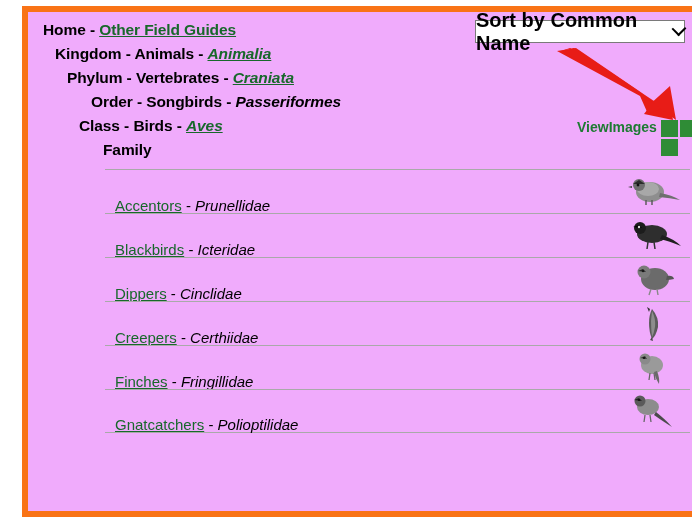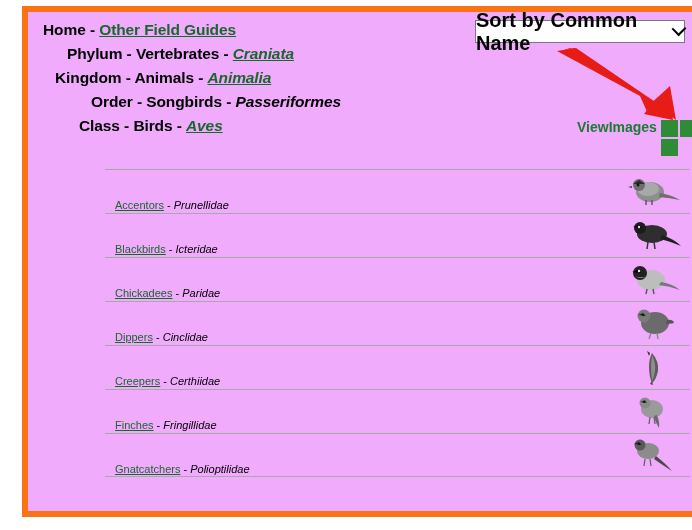--- a/index.html
+++ b/index.html
@@ -203,21 +203,21 @@
     border-top: 1px solid #a9a9a9;
     box-sizing: border-box;
     display: flex;
     align-items: center;
   }
   .fam-row:last-child {
     border-bottom: 1px solid #a9a9a9;
   }
   .fam-label {
     padding-left: 10px;
-    font-size: 11px;
+    font-size: 15px;
     white-space: nowrap;
     margin-top: 27px;
   }
   .fam-name {
     color: #18682b;
     text-decoration: underline;
     cursor: pointer;
   }
   .fam-dash {
     color: #000;
@@ -246,52 +246,55 @@
   <div class="frame">
 
     <div class="taxonomy">
 
       <div class="tax-line l0">
         <span>Home</span>
         <span class="tax-sep">-</span>
         <span class="tax-link">Other Field Guides</span>
       </div>
 
+      <div class="tax-line l1">
+        <span>Kingdom</span>
+        <span class="tax-sep">-</span>
+        <span>Animals</span>
+        <span class="tax-sep">-</span>
+        <span class="tax-link ital">Animalia</span>
+      </div>
+
       <div class="tax-line l2">
         <span>Phylum</span>
         <span class="tax-sep">-</span>
         <span>Vertebrates</span>
         <span class="tax-sep">-</span>
         <span class="tax-link ital">Craniata</span>
       </div>
 
-      <div class="tax-line l1">
-        <span>Kingdom</span>
-        <span class="tax-sep">-</span>
-        <span>Animals</span>
-        <span class="tax-sep">-</span>
-        <span class="tax-link ital">Animalia</span>
-      </div>
-
       <div class="tax-line l4">
         <span>Order</span>
         <span class="tax-sep">-</span>
         <span>Songbirds</span>
         <span class="tax-sep">-</span>
         <span class="tax-latin">Passeriformes</span>
       </div>
 
       <div class="tax-line l3">
         <span>Class</span>
         <span class="tax-sep">-</span>
         <span>Birds</span>
         <span class="tax-sep">-</span>
         <span class="tax-link ital">Aves</span>
       </div>
 
+      <div class="tax-line l5">
+        <span>Family</span>
+      </div>
     </div>
 
     <div class="sort-select">
       <span>Sort by Common Name</span>
       <span class="caret"></span>
     </div>
 
     <svg class="red-arrow" viewBox="0 0 130 74">
       <path d="M 6 4 L 22 0 L 106 56 L 116 42 L 121 72 L 92 66 L 102 53 L 18 0 Z" fill="#e81c17"></path>
       <polygon points="5,3 24,0 112,60 96,66 88,48" fill="#e81c17"></polygon>
@@ -353,38 +356,20 @@
             <ellipse cx="24" cy="15" rx="15" ry="9" fill="#2e2e2e"></ellipse>
             <circle cx="12" cy="9" r="6" fill="#1c1c1c"></circle>
             <path d="M5 8 L11 6 L14 9 Z" fill="#000"></path>
             <circle cx="11" cy="8" r="1.2" fill="#ddd"></circle>
             <path d="M34 16 Q46 20 53 27 Q41 22 32 20 Z" fill="#1f1f1f"></path>
             <path d="M20 23 L19 30 M26 23 L27 30" stroke="#333" stroke-width="1.5"></path>
           </svg>
         </div>
       </div>
 
-      <div class="fam-row">
-        <div class="fam-label">
-          <span class="fam-name">Chickadees</span>
-          <span class="fam-dash">-</span>
-          <span class="fam-latin">Paridae</span>
-        </div>
-        <div class="fam-thumb">
-          <svg width="54" height="34" viewBox="0 0 54 34">
-            <ellipse cx="23" cy="17" rx="14" ry="10" fill="#bdbdbd"></ellipse>
-            <circle cx="12" cy="10" r="7" fill="#222"></circle>
-            <path d="M7 13 Q13 17 19 13 Q13 16 7 13 Z" fill="#f2f2f2"></path>
-            <path d="M4 9 L10 7 L13 10 Z" fill="#000"></path>
-            <circle cx="11" cy="8" r="1.2" fill="#eee"></circle>
-            <path d="M33 19 Q45 21 52 27 Q41 23 31 22 Z" fill="#777"></path>
-            <path d="M19 26 L18 31 M25 26 L26 31" stroke="#555" stroke-width="1.4"></path>
-          </svg>
-        </div>
-      </div>
 
       <div class="fam-row">
         <div class="fam-label">
           <span class="fam-name">Dippers</span>
           <span class="fam-dash">-</span>
           <span class="fam-latin">Cinclidae</span>
         </div>
         <div class="fam-thumb">
           <svg width="54" height="34" viewBox="0 0 54 34">
             <ellipse cx="27" cy="16" rx="14" ry="11" fill="#6b6b6b"></ellipse>

